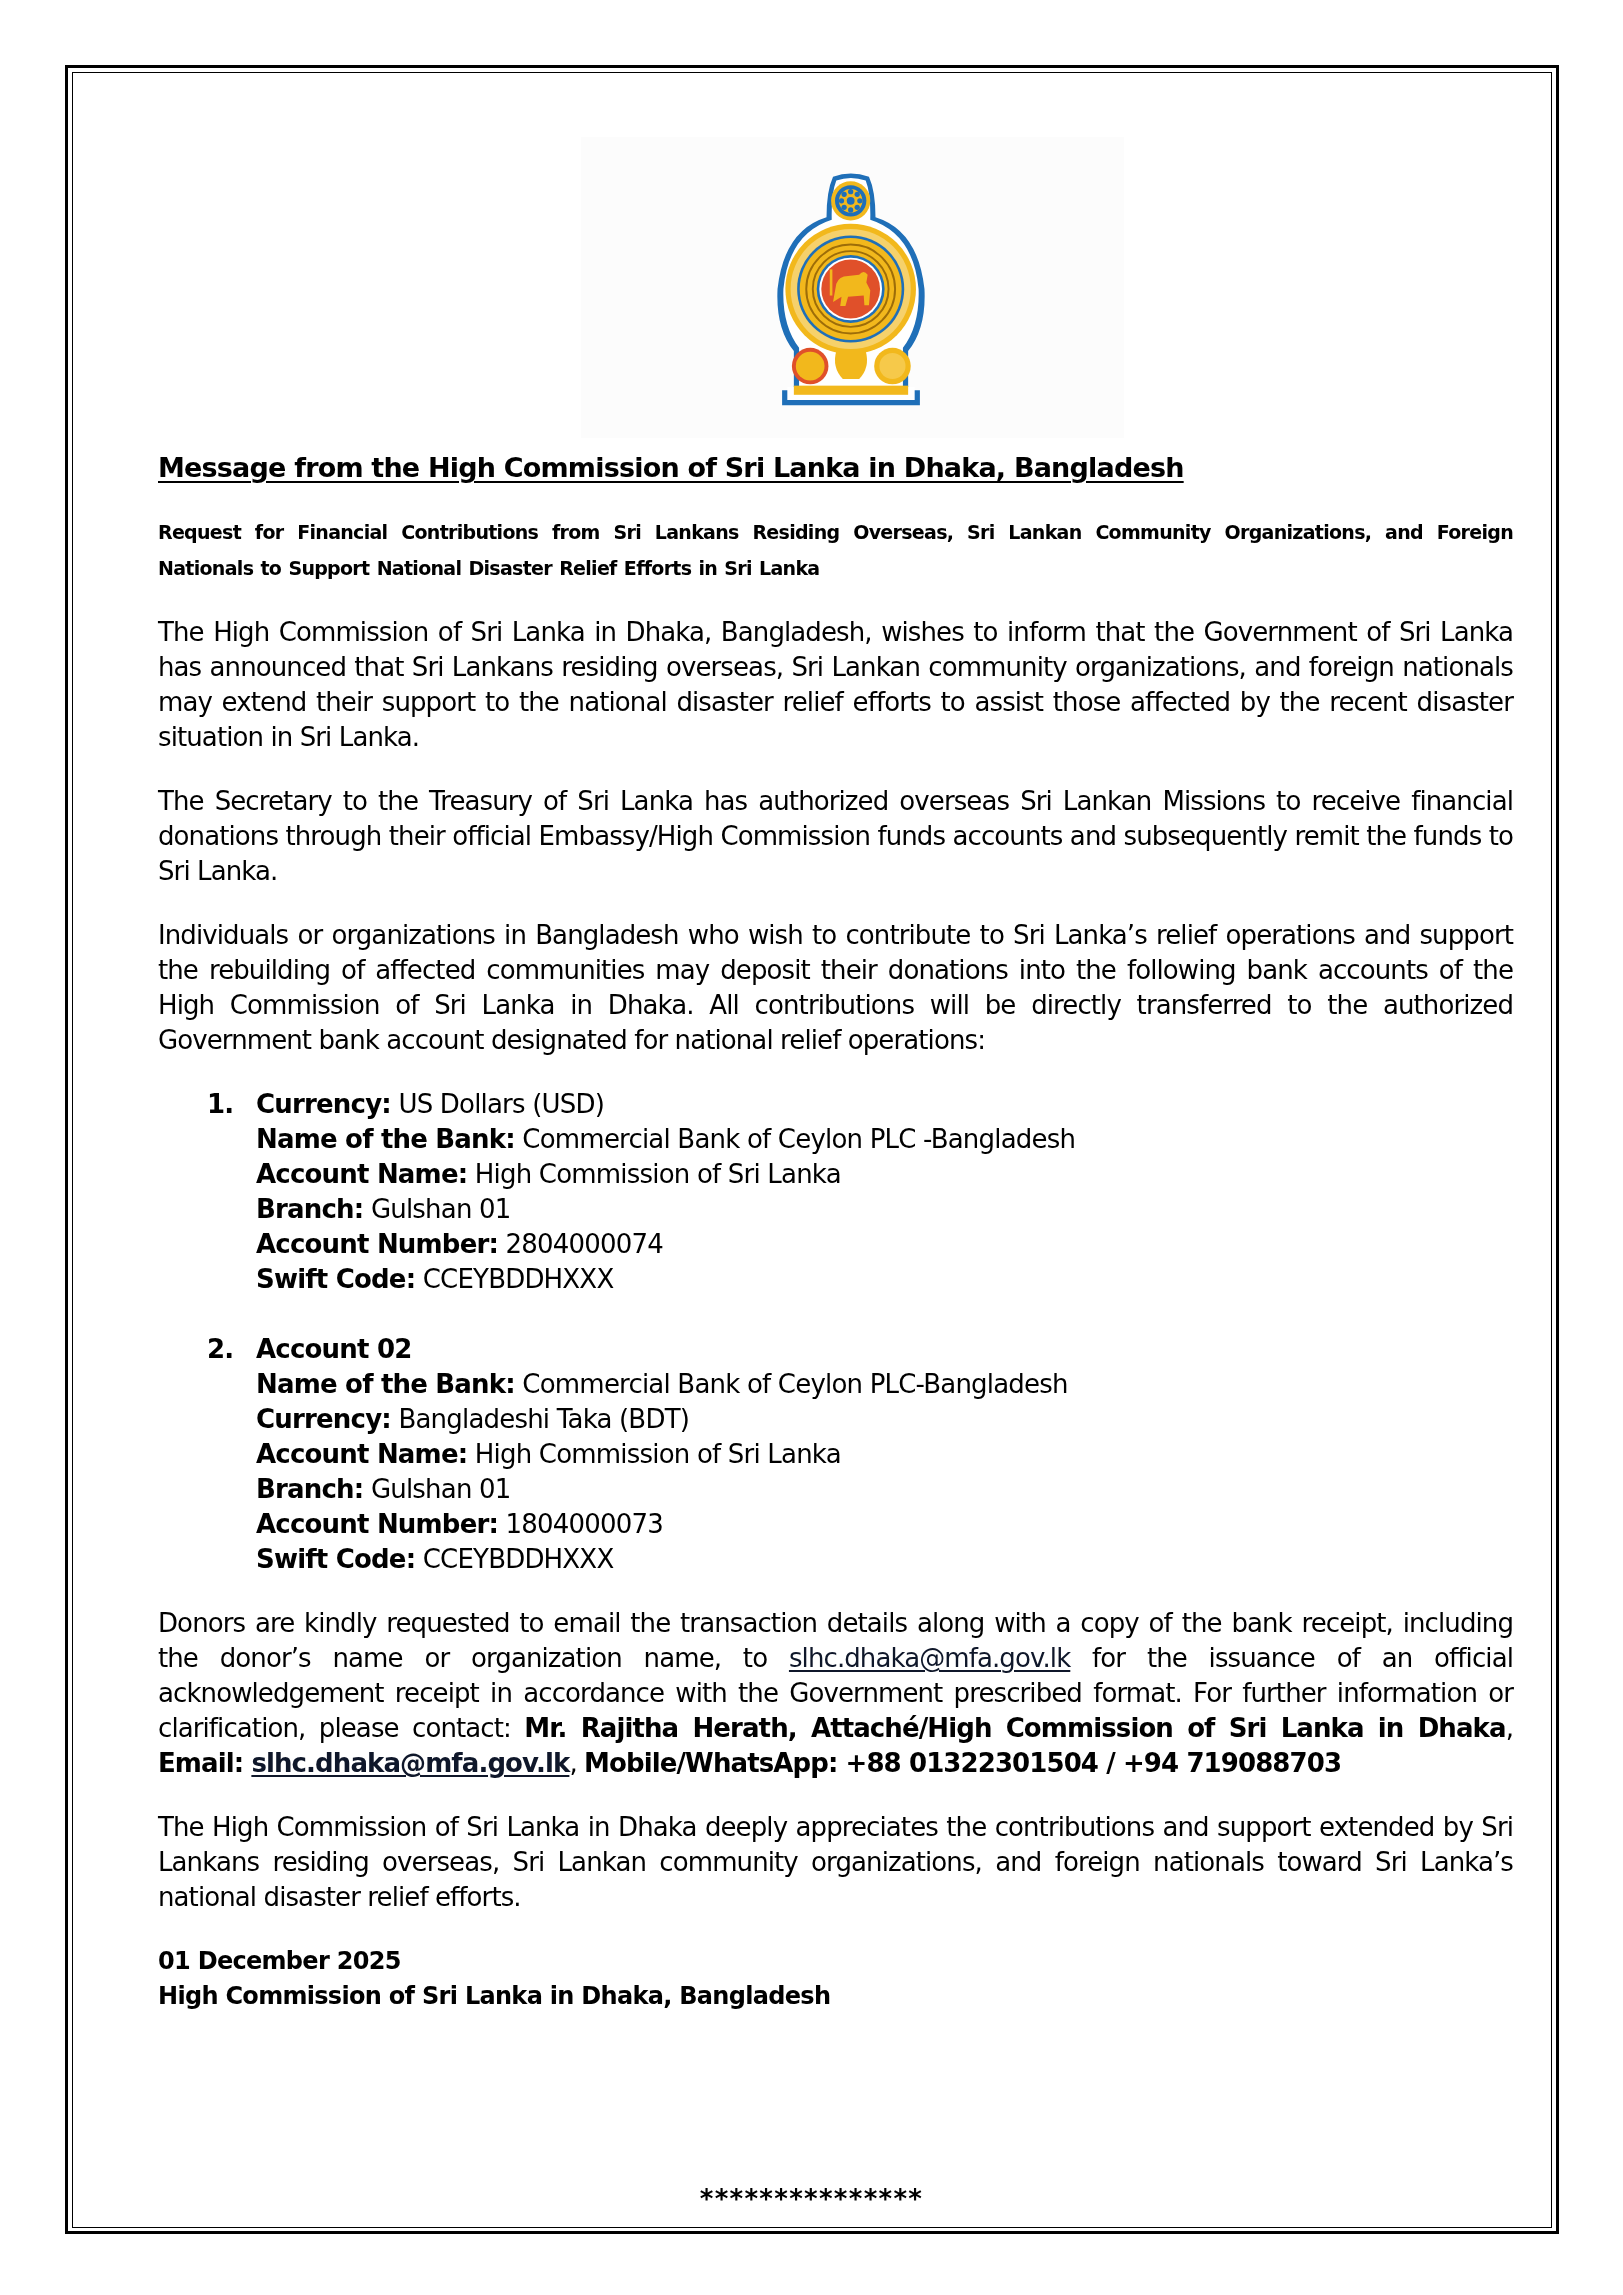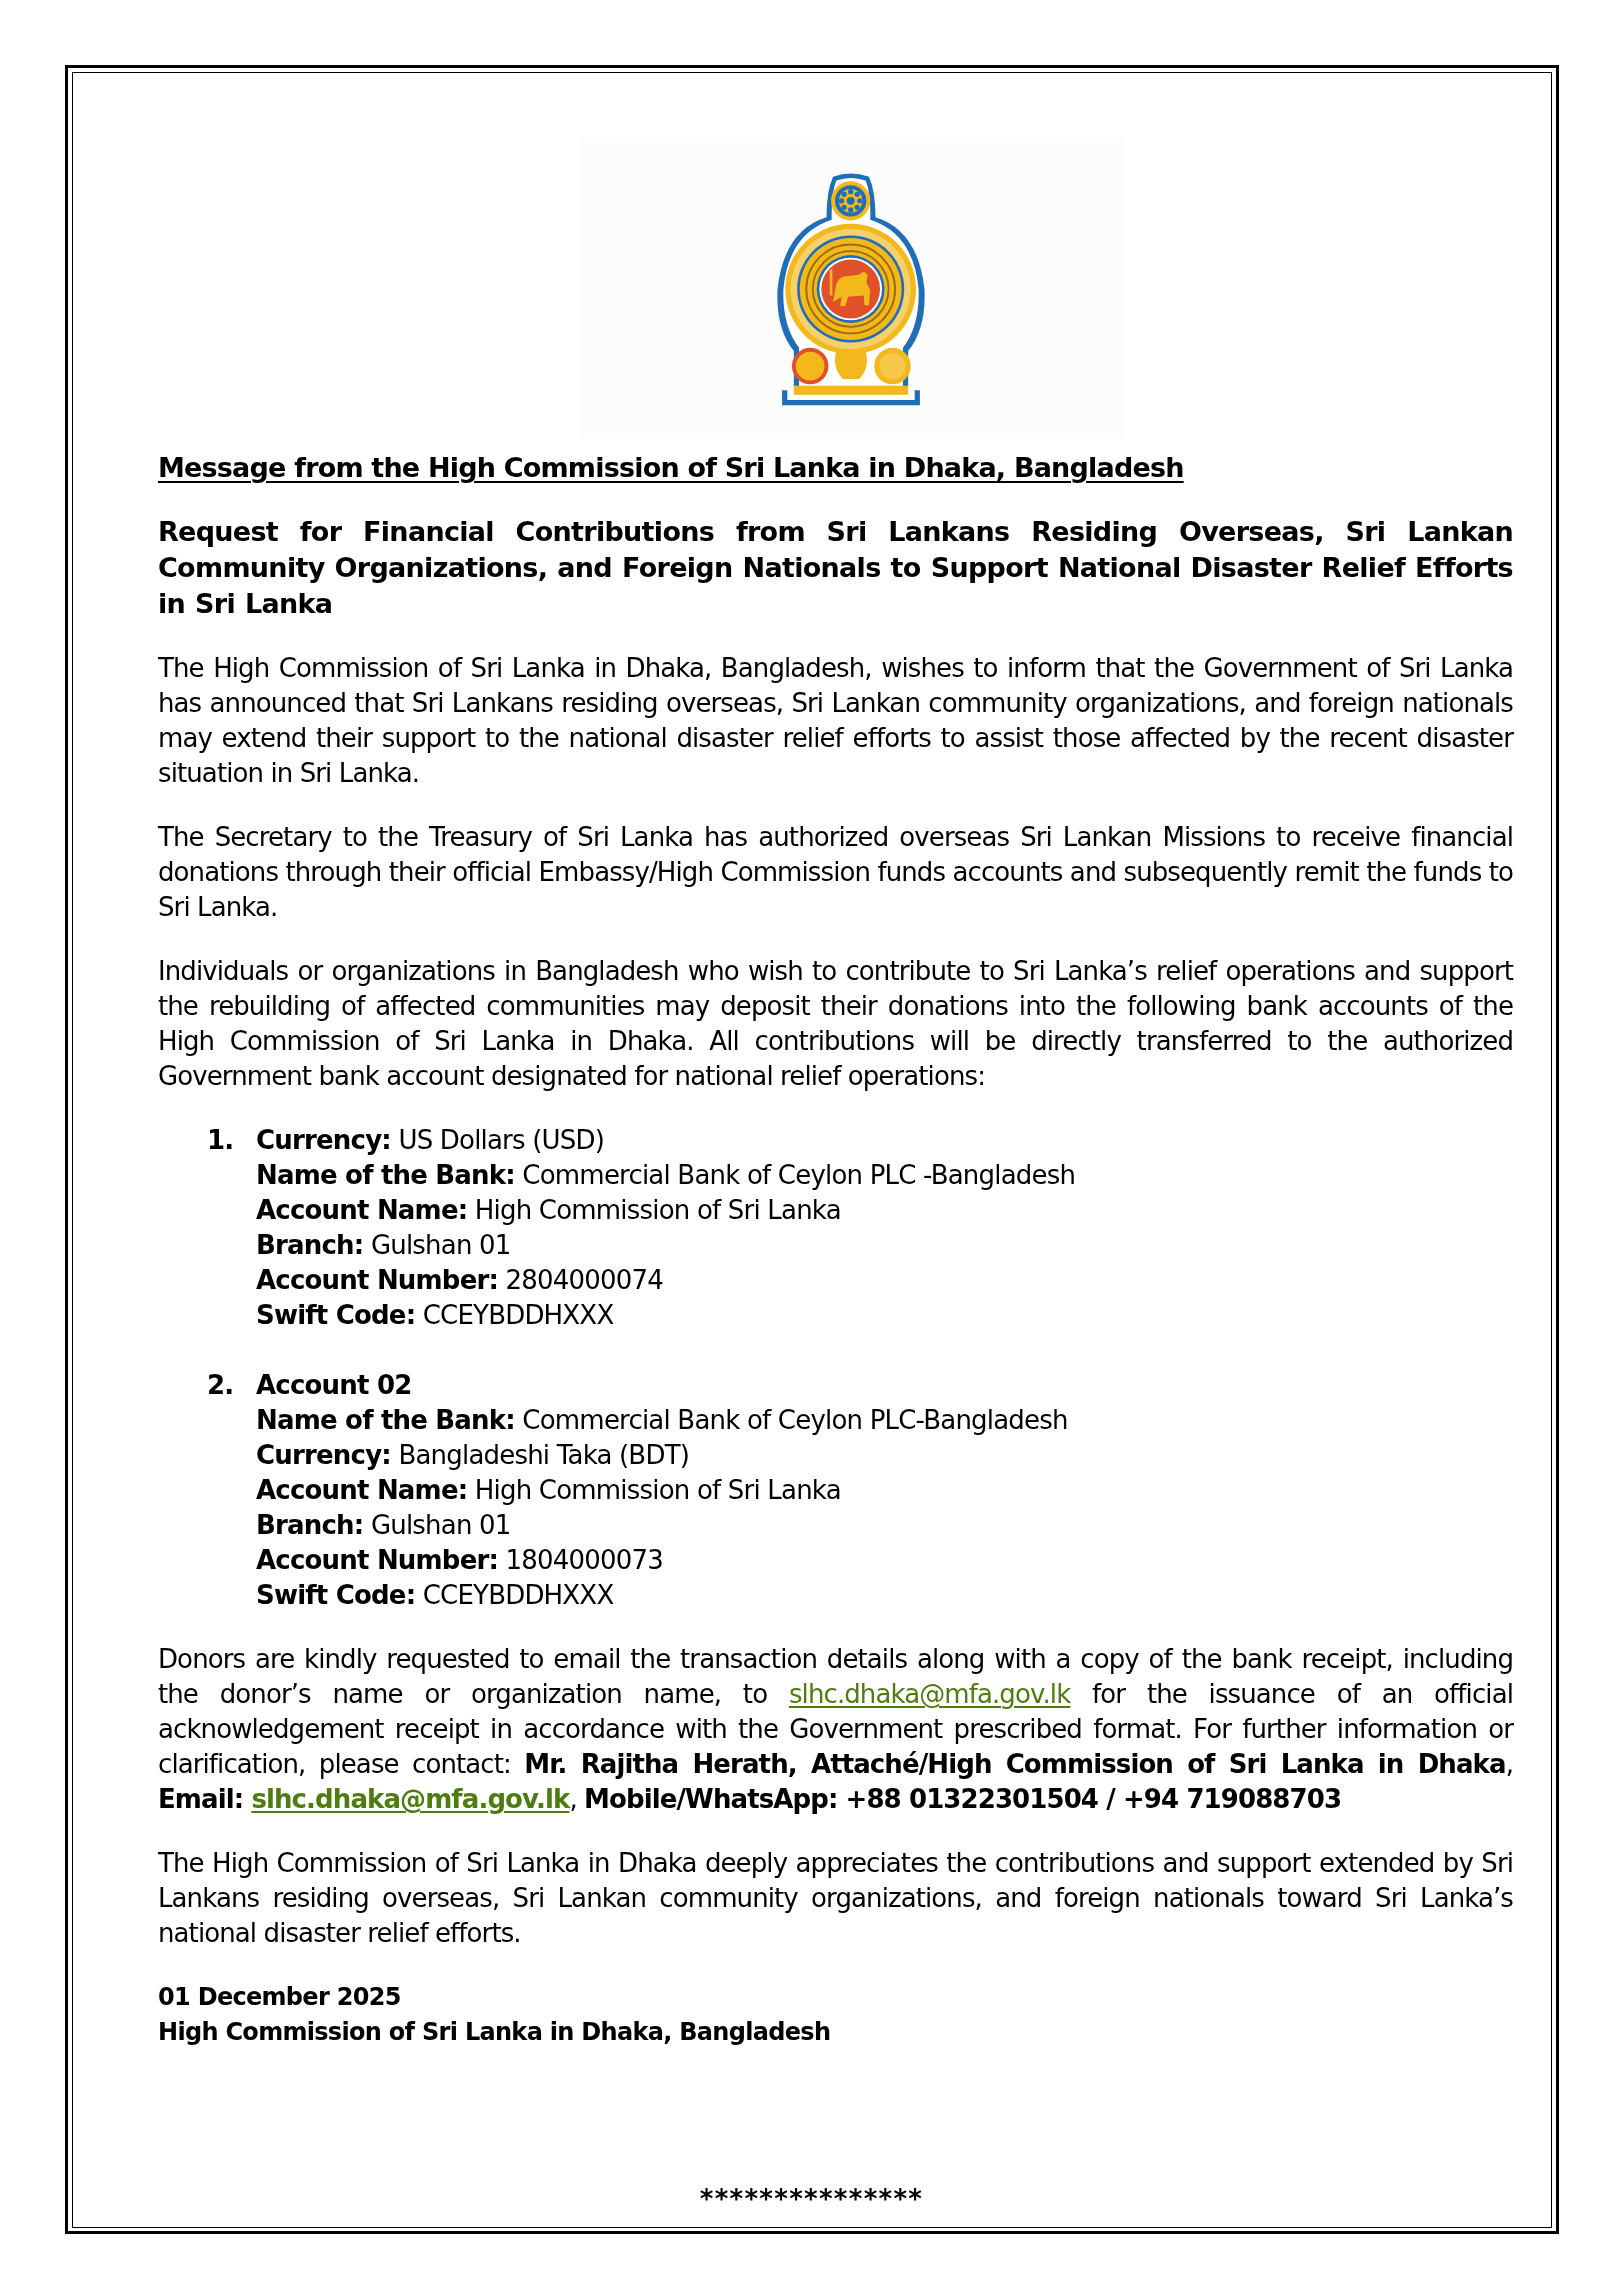--- a/index.html
+++ b/index.html
@@ -8,32 +8,32 @@
   .frame-outer { position:absolute; left:65px; top:65px; width:1488px; height:2163px;
                  border:3.3px solid #000; box-sizing:content-box; }
   .frame-inner { position:absolute; left:72px; top:72px; width:1478px; height:2154px;
                  border:1.3px solid #000; }
   .logo-wrap { position:absolute; left:581px; top:137px; width:543px; height:301px; background:#fcfcfc; }
   .crest { position:absolute; left:771px; top:171px; width:160px; height:236px; }
   .content { position:absolute; left:158px; top:451px; width:1355px; }
   .heading { font-weight:bold; font-size:27px; text-decoration:underline;
              text-decoration-thickness:2px; text-underline-offset:3.9px; margin:0; line-height:33px;
              letter-spacing:-0.8px; }
-  .subheading { font-weight:bold; font-size:27px; line-height:36px; text-align:justify;
+  .subheading { font-weight:bold; font-size:19px; line-height:36px; text-align:justify;
                 margin:30px 0 0 0; letter-spacing:-0.7px; word-spacing:1.3px; }
   p.para { font-size:26px; line-height:35px; text-align:justify; margin:29px 0 0 0;
            letter-spacing:-0.9px; }
   ol.accounts { margin:29px 0 0 0; padding:0 0 0 98px; list-style:none; }
   ol.accounts li { position:relative; font-size:26px; line-height:35px; margin-bottom:35px; letter-spacing:-0.8px; }
   ol.accounts li:last-child { margin-bottom:0; }
   .num { position:absolute; left:-49px; top:0; font-weight:bold; }
   .acc-title { font-weight:bold; display:block; }
   .row { display:block; }
   .lbl { font-weight:bold; }
-  .email-link { color:#4d7c0f; text-decoration:underline; text-decoration-thickness:2px; text-underline-offset:3.3px; }
+  .email-link { color:#0f172a; text-decoration:underline; text-decoration-thickness:2px; text-underline-offset:3.3px; }
   .b { font-weight:bold; }
   .signoff { font-size:24px; line-height:35px; font-weight:bold; margin:29px 0 0 0; letter-spacing:-0.7px; }
   .stars { position:absolute; left:0; width:1623px; top:2184px; text-align:center; font-size:26px;
            font-weight:bold; letter-spacing:1.3px; }
 </style>
 </head>
 <body>
 
 <div class="frame-outer"></div>
 <div class="frame-inner"></div>

